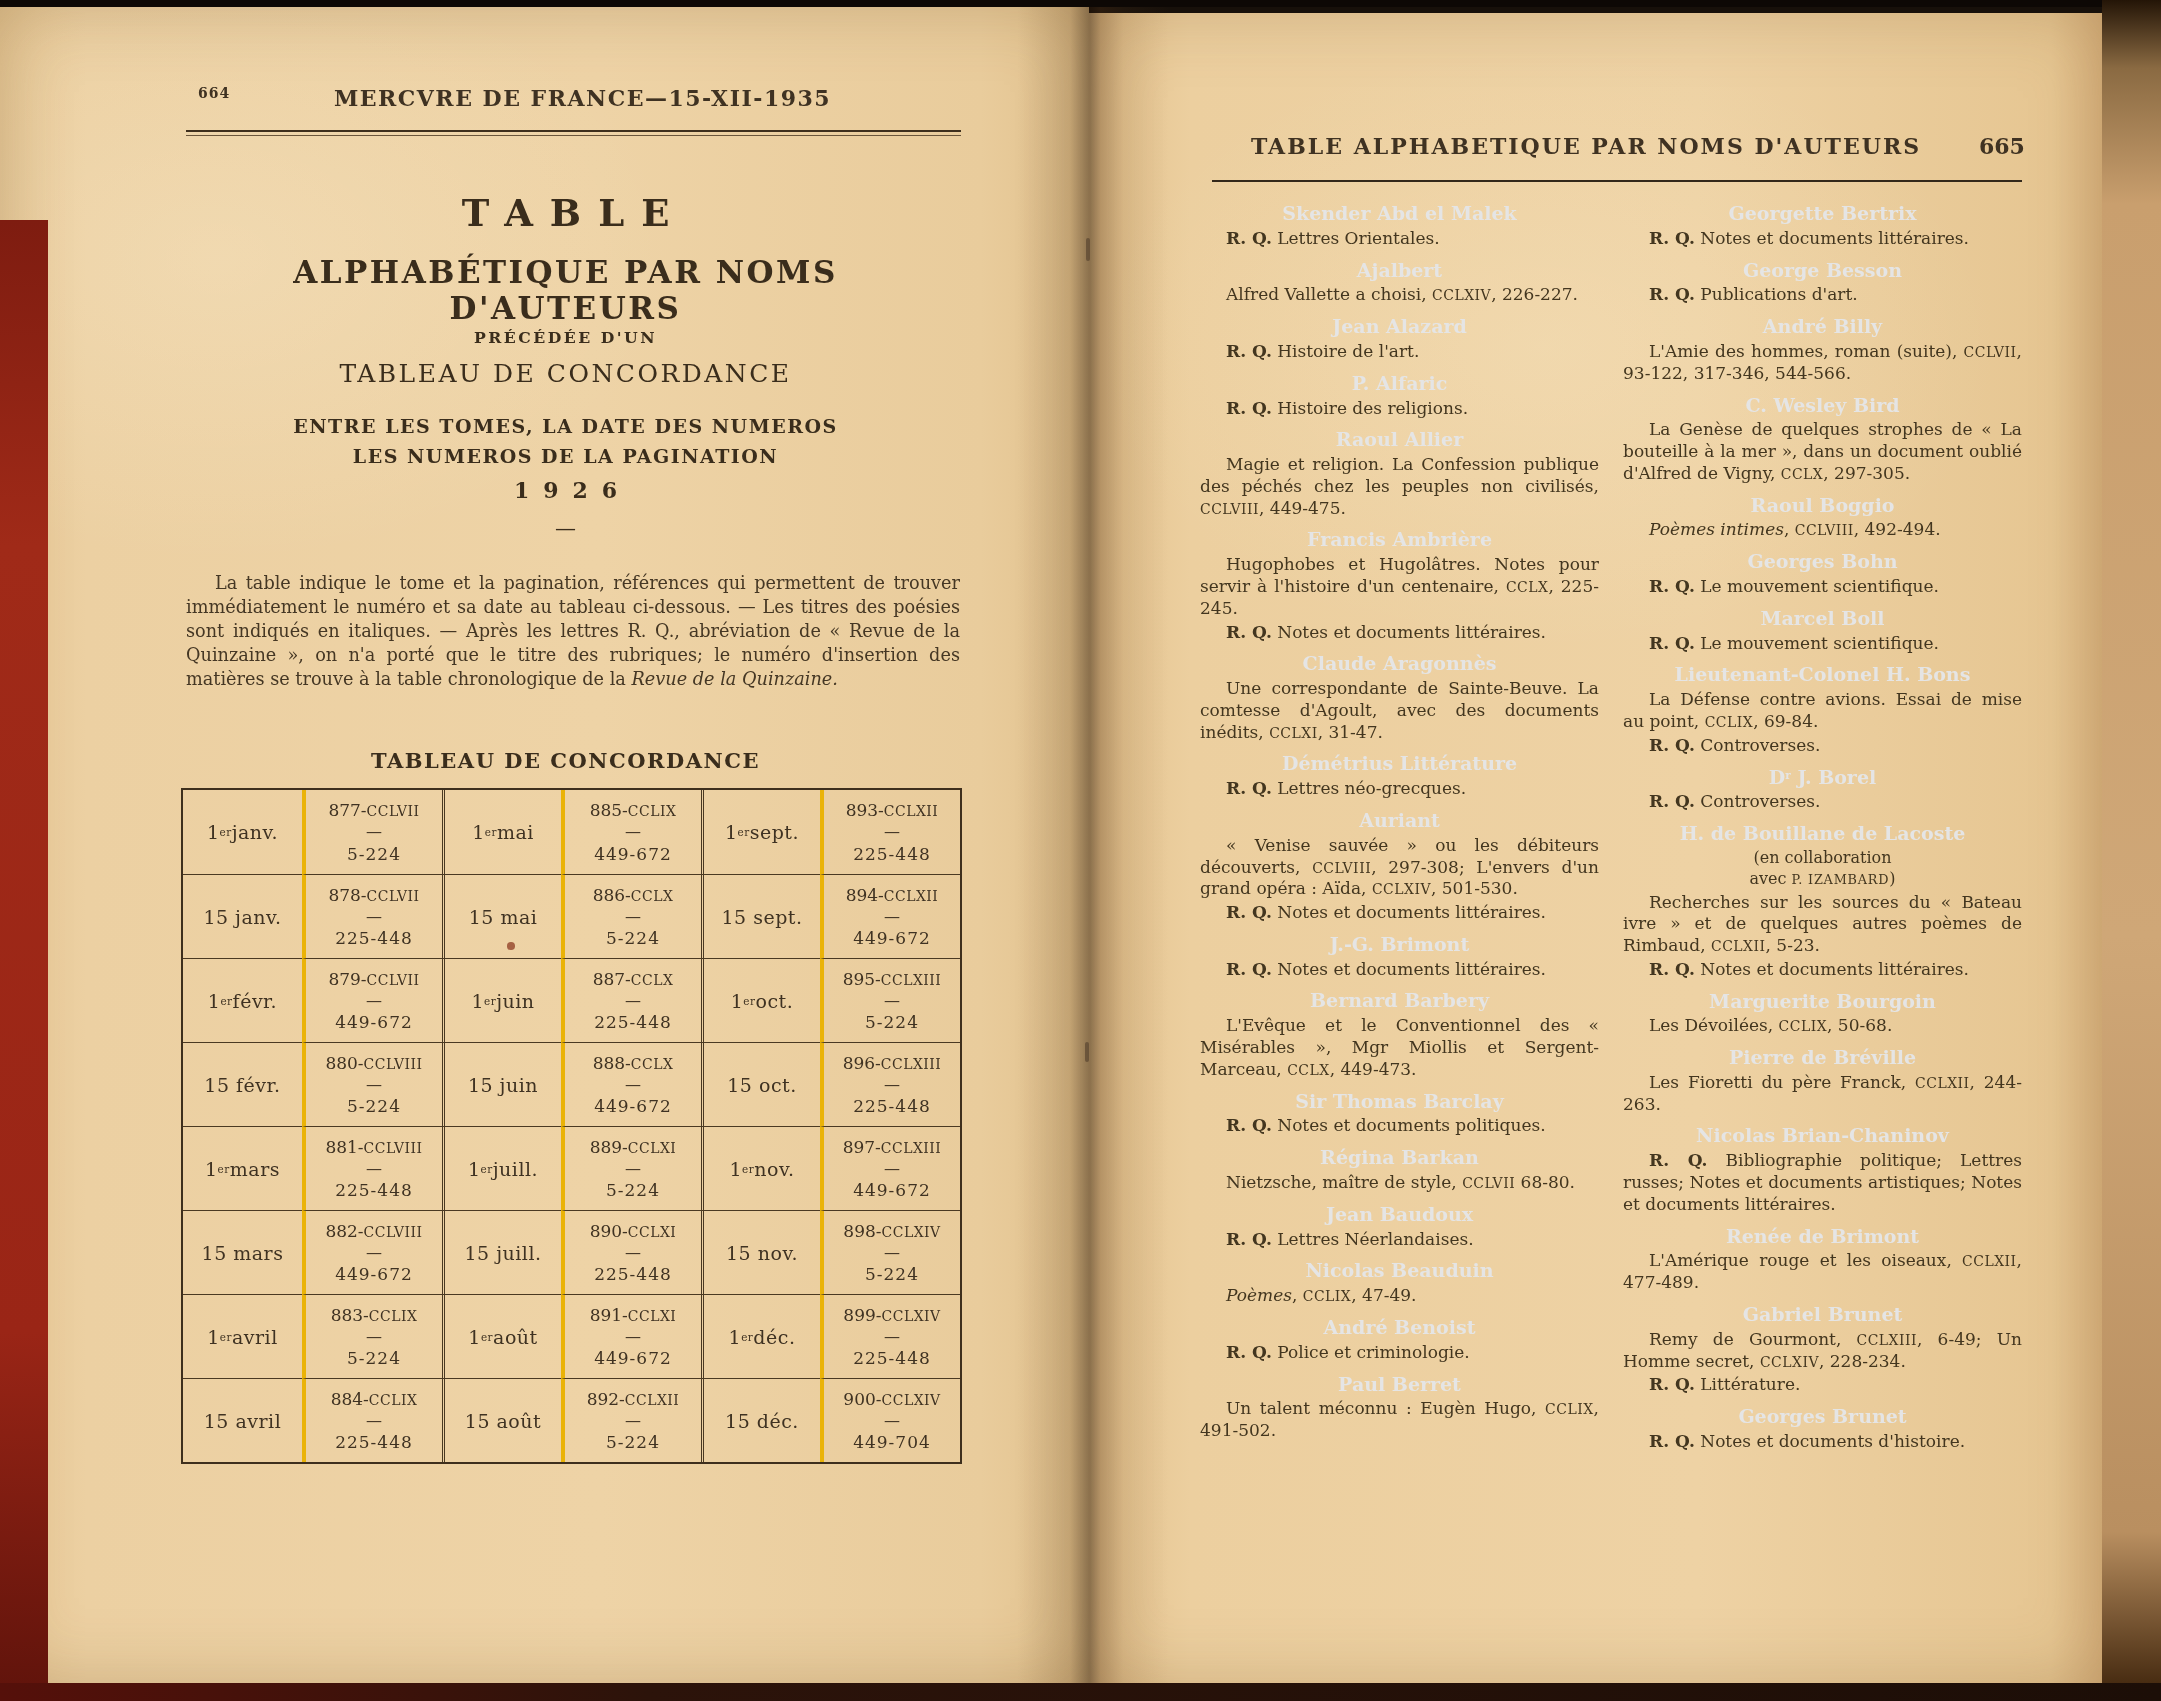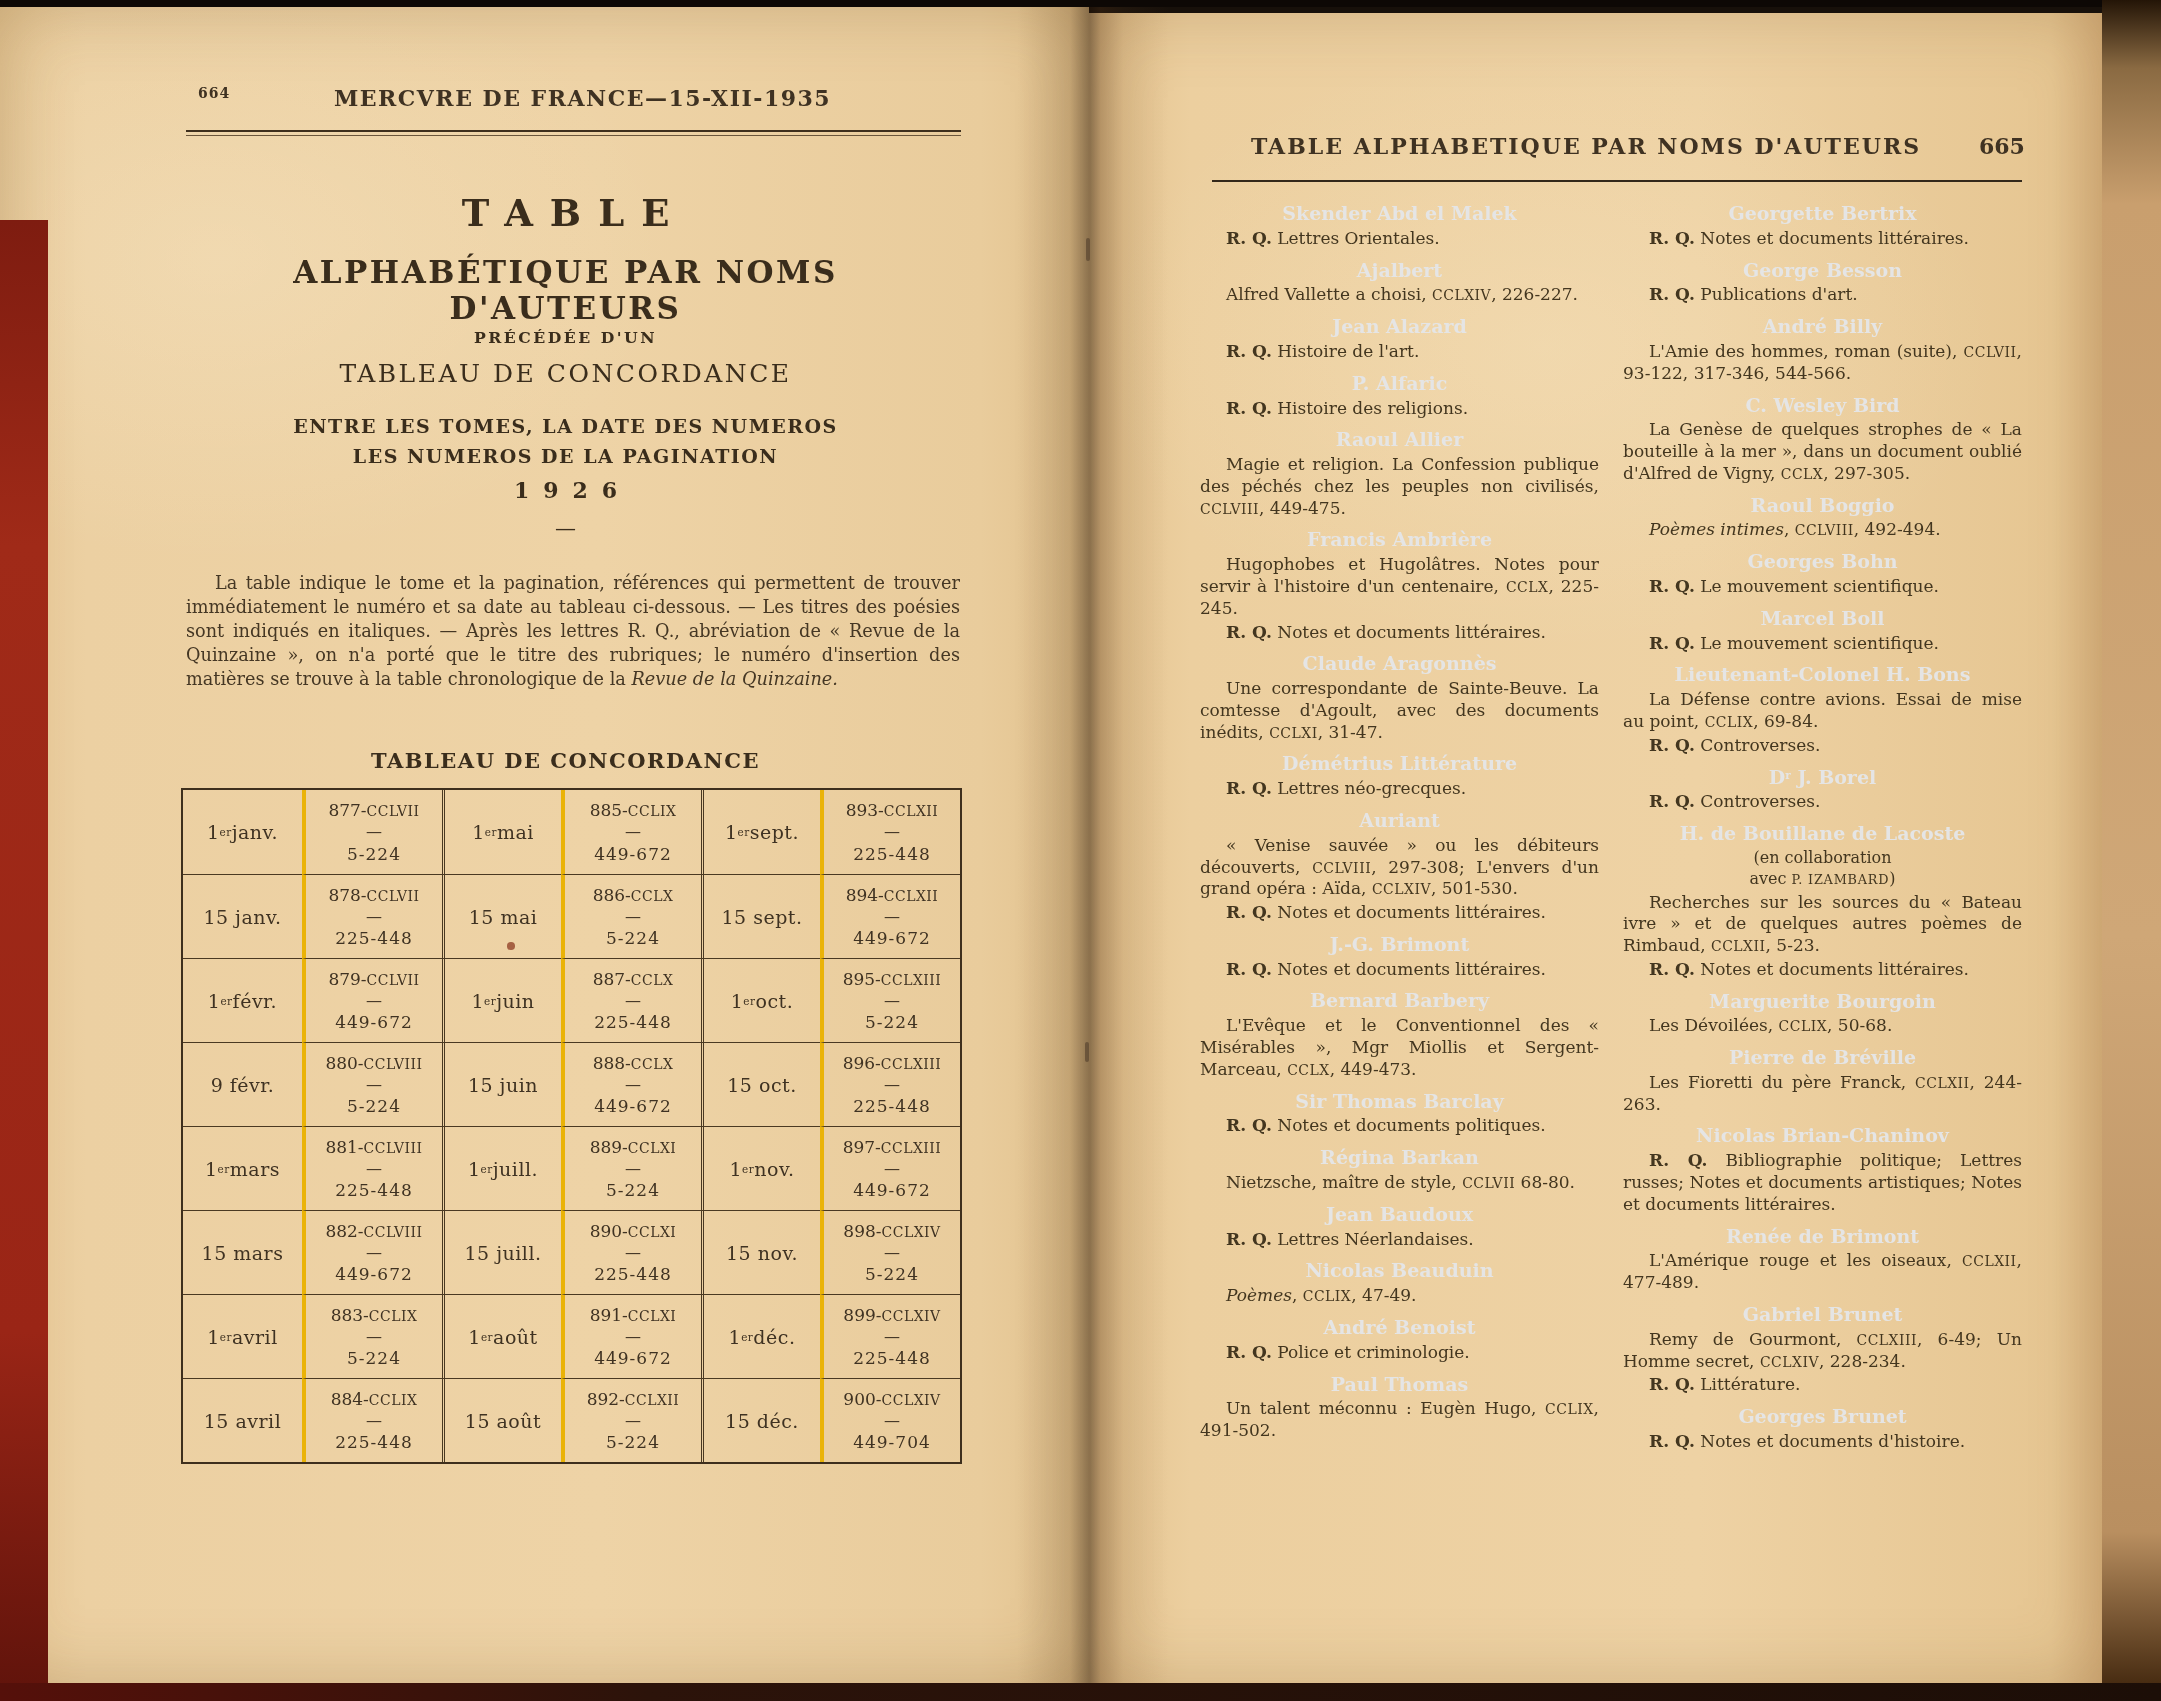--- a/index.html
+++ b/index.html
@@ -161,21 +161,21 @@
         <div class="l1">887-<span class="rn">CCLX</span></div>
         <div class="l2">—</div>
         <div class="l3">225-448</div>
       </div>
       <div class="cell cd dbl ht">1<sup>er</sup> oct.</div>
       <div class="cell ci bl1 ht">
         <div class="l1">895-<span class="rn">CCLXIII</span></div>
         <div class="l2">—</div>
         <div class="l3">5-224</div>
       </div>
-      <div class="cell cd  ht">9 févr.</div>
+      <div class="cell cd  ht">15 févr.</div>
       <div class="cell ci bl1 ht">
         <div class="l1">880-<span class="rn">CCLVIII</span></div>
         <div class="l2">—</div>
         <div class="l3">5-224</div>
       </div>
       <div class="cell cd dbl ht">15 juin</div>
       <div class="cell ci bl1 ht">
         <div class="l1">888-<span class="rn">CCLX</span></div>
         <div class="l2">—</div>
         <div class="l3">449-672</div>
@@ -325,21 +325,21 @@
       </div>
       <div class="entry">
         <div class="ename">Nicolas Beauduin</div>
         <p class="epara"><i>Poèmes</i>, <span class="rn">CCLIX</span>, 47-49.</p>
       </div>
       <div class="entry">
         <div class="ename">André Benoist</div>
         <p class="epara"><b>R. Q.</b> Police et criminologie.</p>
       </div>
       <div class="entry">
-        <div class="ename">Paul Thomas</div>
+        <div class="ename">Paul Berret</div>
         <p class="epara">Un talent méconnu : Eugèn Hugo, <span class="rn">CCLIX</span>, 491-502.</p>
       </div>
     </div>
   <div class="rcol" id="col-2">
       <div class="entry">
         <div class="ename">Georgette Bertrix</div>
         <p class="epara"><b>R. Q.</b> Notes et documents littéraires.</p>
       </div>
       <div class="entry">
         <div class="ename">George Besson</div>

